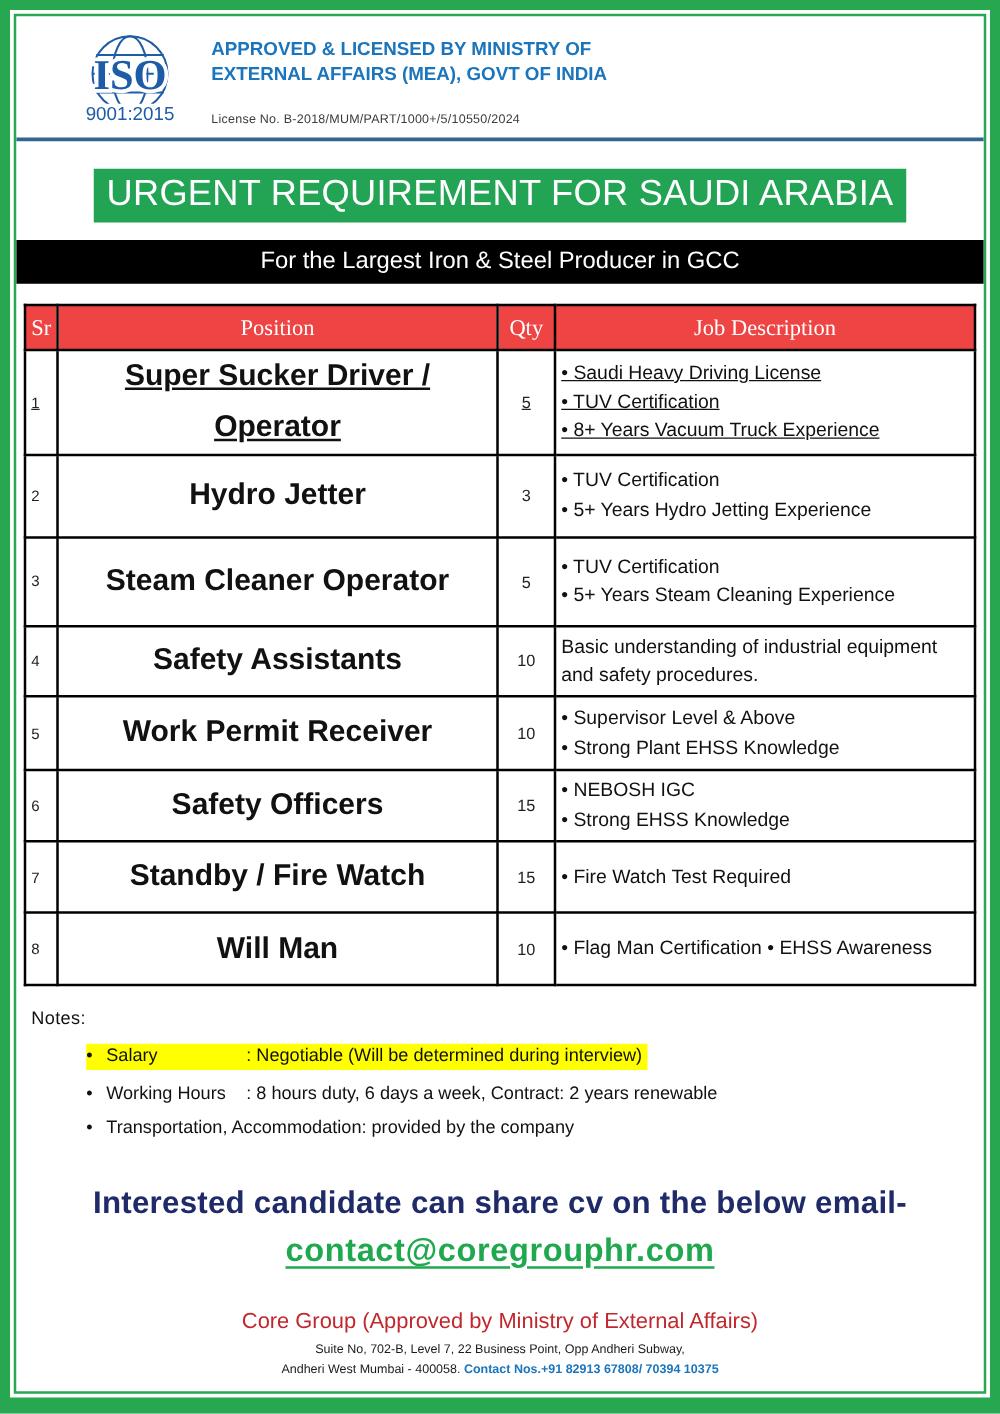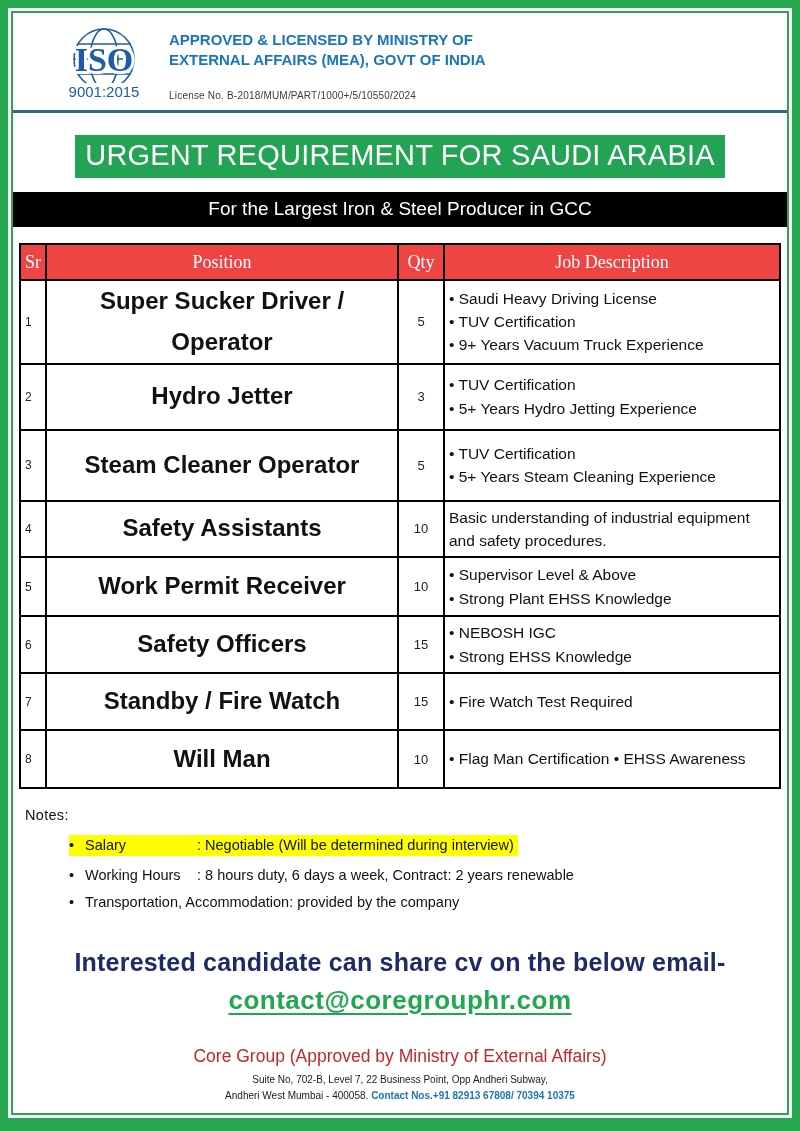--- a/index.html
+++ b/index.html
@@ -82,21 +82,21 @@
   col.c-qty { width: 46px; }
   col.c-desc{ width: auto; }
   td.sr  { font-size: 12px; color: #222; padding-left: 4px; vertical-align: middle; }
   td.pos {
     text-align: center; vertical-align: middle;
     font-weight: 700; font-size: 24px; color: #111;
     line-height: 1.7; padding: 0 20px;
   }
   td.qty { text-align: center; vertical-align: middle; font-size: 13px; color: #222; }
   td.desc { vertical-align: middle; font-size: 15.5px; color: #111; padding: 4px 2px 4px 4px; line-height: 1.5; }
-  tr.r1 td { height: 72px; }
+  tr.r1 td { height: 72px; text-decoration: underline; }
   tr.r2 td { height: 66px; }
   tr.r3 td { height: 71px; }
   tr.r4 td { height: 56px; }
   tr.r5 td { height: 59px; }
   tr.r6 td { height: 57px; }
   tr.r7 td { height: 57px; }
   tr.r8 td { height: 58px; }
 
   
   .notes { margin: 18px 6px 0; font-size: 14.5px; color: #111; }
@@ -173,21 +173,21 @@
         </tr>
       </thead>
       <tbody>
         <tr class="r1">
           <td class="sr">1</td>
           <td class="pos">Super Sucker Driver / Operator</td>
           <td class="qty">5</td>
           <td class="desc">
             <div>• Saudi Heavy Driving License</div>
             <div>• TUV Certification</div>
-            <div>• 9+ Years Vacuum Truck Experience</div>
+            <div>• 8+ Years Vacuum Truck Experience</div>
           </td>
         </tr>
         <tr class="r2">
           <td class="sr">2</td>
           <td class="pos">Hydro Jetter</td>
           <td class="qty">3</td>
           <td class="desc">
             <div>• TUV Certification</div>
             <div>• 5+ Years Hydro Jetting Experience</div>
           </td>

